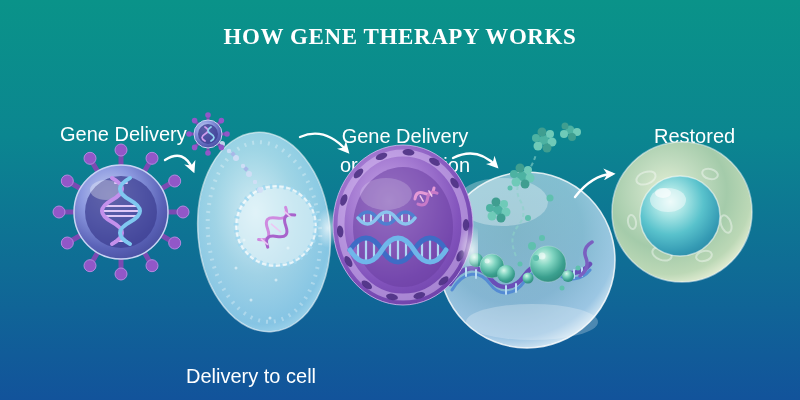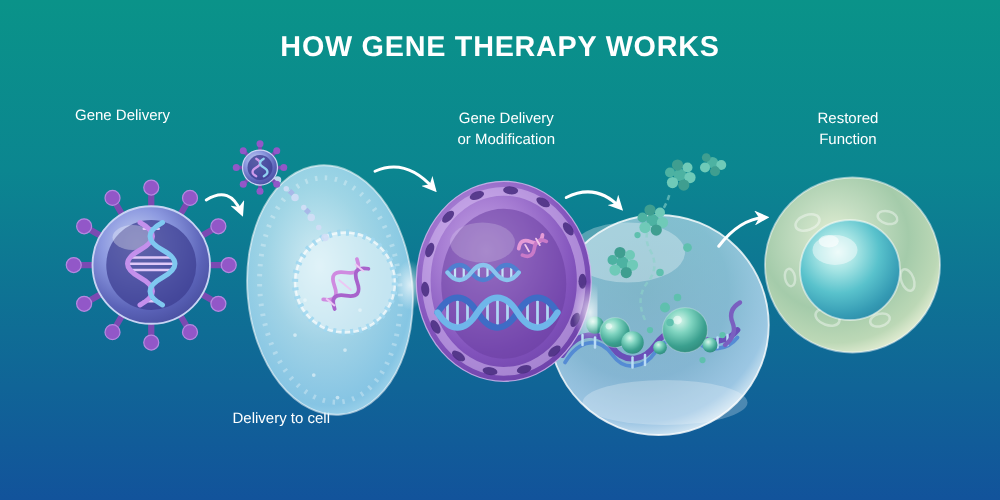--- a/index.html
+++ b/index.html
@@ -3,25 +3,26 @@
 <meta charset="utf-8">
 <style>
   html,body{margin:0;padding:0;background:#222;}
   .canvas{
     position:relative;width:800px;height:400px;overflow:hidden;
     background:linear-gradient(180deg,#0a9389 0%,#0b8690 34%,#0f6d95 66%,#12539b 100%);
     font-family:"Liberation Sans","DejaVu Sans",sans-serif;
   }
   .title{
     position:absolute;top:24px;left:0;width:100%;margin:0;
-    text-align:center;color:#fff;font-size:23px;font-weight:700;letter-spacing:.6px;
+    text-align:center;color:#fff;font-size:23px;font-weight:700;letter-spacing:.6px;font-family:Liberation Serif, serif;
   }
   .label{
-    position:absolute;color:#fff;font-size:12px;line-height:1.45;
+    position:absolute;color:#fff;font-size:20px;line-height:1.45;
     white-space:pre-line;
+    margin-top:36px;
   }
   .lbl-gene-delivery{left:60px;top:84px;}
   .lbl-delivery-to-cell{left:186px;top:326px;width:160px;}
   .lbl-gene-insertion{left:325px;top:86px;width:160px;text-align:center;}
   .lbl-gene-expression{left:447px;top:350px;width:160px;text-align:center;}
   .lbl-restored{left:654px;top:86px;text-align:center;}
   .illus{position:absolute;display:block;}
   .il-cell2{left:176px;top:108px;}
   .il-expr{left:432px;top:118px;}
   .il-nuc{left:328px;top:142px;}

